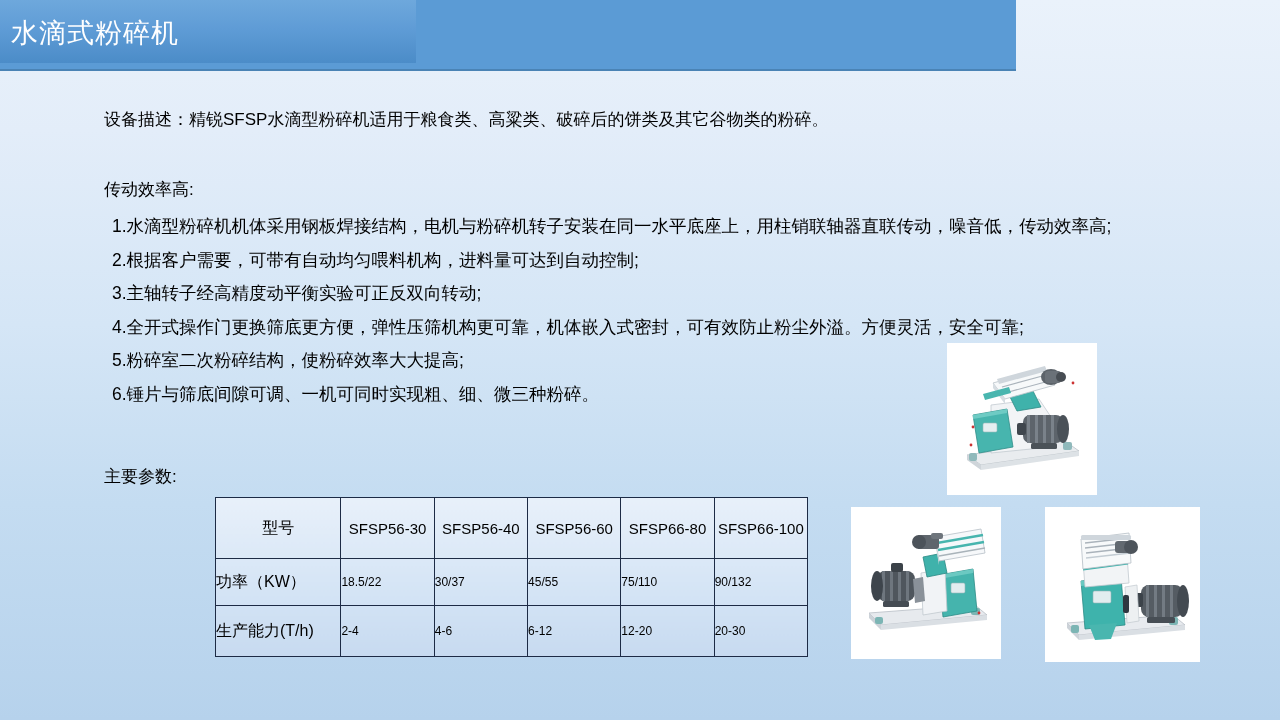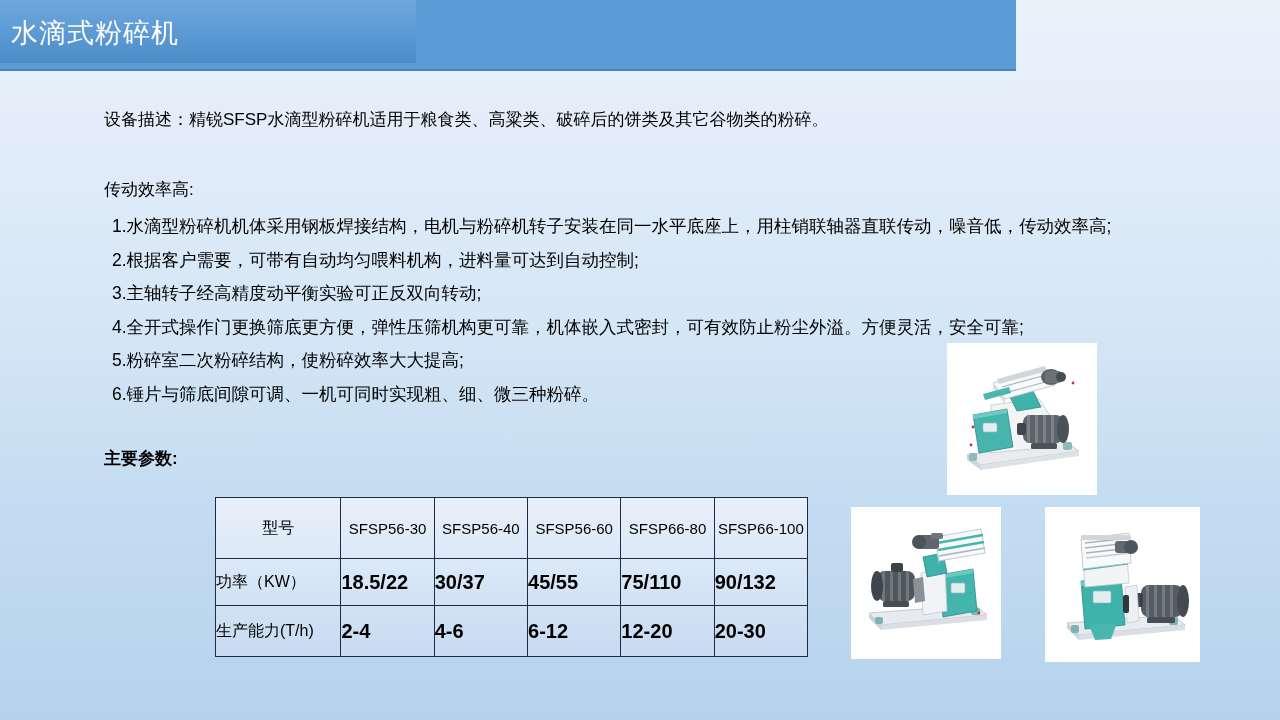--- a/index.html
+++ b/index.html
@@ -66,21 +66,21 @@
     margin: 0;
     padding: 0;
     list-style: none;
   }
   #feature-list li {
     font-size: 17.5px;
     line-height: 33.5px;
     color: #000000;
     white-space: nowrap;
   }
-  #params-heading { top: 447px; font-weight: bold; }
+  #params-heading { top: 465px; }
 
   
   #param-table {
     position: absolute;
     left: 215px;
     top: 497px;
     width: 593px;
     border-collapse: collapse;
     table-layout: fixed;
     background: linear-gradient(to bottom, #e8f0fa 0%, #d4e4f5 60%, #c7daf0 100%);
@@ -95,22 +95,22 @@
     height: 60px;
     font-size: 15px;
     font-weight: normal;
   }
   #param-table thead th.rowhead-cell {
     font-size: 16px;
     font-weight: normal;
   }
   #param-table tbody td {
     height: 46px;
-    font-size: 20px;
-    font-weight: bold;
+    font-size: 12px;
+    font-weight: normal;
   }
   #param-table tbody td.rowhead-cell {
     font-size: 16px;
     font-weight: normal;
   }
   #param-table tbody tr:last-child td { height: 50px; }
   .col-label { width: 125px; }
   .col-model { width: 93px; }
 
   

